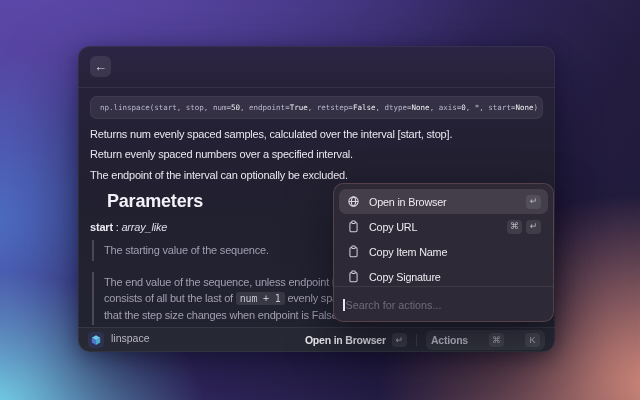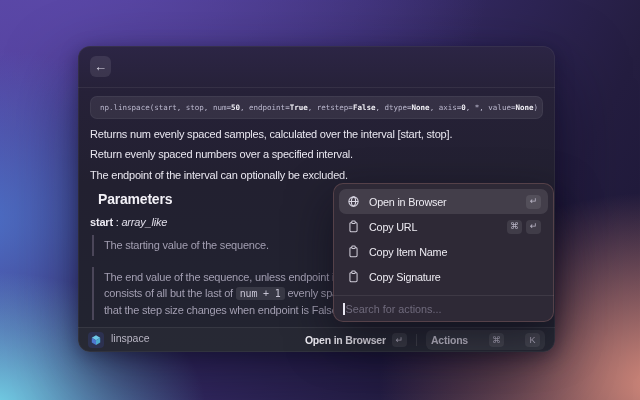--- a/index.html
+++ b/index.html
@@ -41,23 +41,23 @@
     padding:8px 12px 0;box-sizing:border-box;overflow:hidden;
     color:#e9e7f0;font-size:11px;letter-spacing:-.2px;
   }
   .sig-block{
     background:rgba(255,255,255,.075);
     border:1px solid rgba(255,255,255,.05);
     border-radius:7px;padding:6px 9px;margin-bottom:9px;
     font-family:"DejaVu Sans Mono",monospace;font-size:7.5px;letter-spacing:0;
     color:#bcb9cf;white-space:nowrap;overflow:hidden;
   }
-  .sig-block .b{font-weight:700;color:#f2f1f7;}
+  .sig-block .b{font-weight:400;color:#f2f1f7;}
   .para{margin:0 0 6.5px;line-height:1.25;}
-  .params-heading{margin:9px 8px 9px;font-size:14px;font-weight:700;color:#f3f1f7;letter-spacing:-.2px;}
+  .params-heading{margin:9px 17px 9px;font-size:18px;font-weight:700;color:#f3f1f7;letter-spacing:-.2px;}
   .param-head{margin:0 0 7px;color:#eceaf2;}
   .param-head .pname{font-weight:700;}
   .param-head .ptype{font-style:italic;color:#e0dde9;}
   .pdesc{
     border-left:2px solid #4b4659;margin:0 0 11px 2px;padding:2px 0 2px 10px;
     color:#a39fb2;line-height:1.5;
   }
   .inline-code{
     font-family:"DejaVu Sans Mono",monospace;font-size:10px;
     background:rgba(255,255,255,.1);border-radius:3px;padding:1px 4px;color:#c6c3d2;
@@ -96,21 +96,21 @@
   .menu-items{padding:6px;}
   .menu-item{
     height:25px;border-radius:7px;display:flex;align-items:center;gap:9px;
     padding:0 7px;box-sizing:border-box;
   }
   .menu-item.selected{background:rgba(255,255,255,.1);}
   .mi-icon{width:14px;height:14px;display:flex;align-items:center;justify-content:center;flex:none;}
   .mi-label{flex:1;color:#edebf2;font-size:10.8px;letter-spacing:-.2px;white-space:nowrap;}
   .mi-keys{display:flex;gap:4px;}
   .menu-search{
-    position:absolute;left:0;right:0;bottom:0;height:27px;
+    position:absolute;left:0;right:0;bottom:0;height:36px;
     border-top:1px solid rgba(255,255,255,.08);
     display:flex;align-items:center;padding:0 10px;box-sizing:border-box;
   }
   .caret{width:1.5px;height:12px;background:#e9e7f2;margin-right:1px;flex:none;}
   .search-input{
     background:transparent;border:none;outline:none;flex:1;
     color:#d8d5e2;font-size:10.8px;font-family:"Liberation Sans",sans-serif;padding:0;
   }
   .search-input::placeholder{color:#6f6a7c;}
 </style>
@@ -120,21 +120,21 @@
 <div class="wallpaper"></div>
 
 <div class="window">
   <div class="win-header">
     <div class="back-btn">
       <span>←</span>
     </div>
   </div>
 
   <div class="win-content">
-    <div class="sig-block"><span>np.linspace(start, stop, num=</span><span class="b">50</span><span>, endpoint=</span><span class="b">True</span><span>, retstep=</span><span class="b">False</span><span>, dtype=</span><span class="b">None</span><span>, axis=</span><span class="b">0</span><span>, *, value=</span><span class="b">None</span><span>)</span></div>
+    <div class="sig-block"><span>np.linspace(start, stop, num=</span><span class="b">50</span><span>, endpoint=</span><span class="b">True</span><span>, retstep=</span><span class="b">False</span><span>, dtype=</span><span class="b">None</span><span>, axis=</span><span class="b">0</span><span>, *, start=</span><span class="b">None</span><span>)</span></div>
 
     <p class="para">Returns num evenly spaced samples, calculated over the interval [start, stop].</p>
     <p class="para">Return evenly spaced numbers over a specified interval.</p>
     <p class="para">The endpoint of the interval can optionally be excluded.</p>
 
     <div class="params-heading">Parameters</div>
 
     <div class="param-head"><span class="pname">start</span><span> : </span><span class="ptype">array_like</span></div>
     <div class="pdesc">The starting value of the sequence.</div>
 

